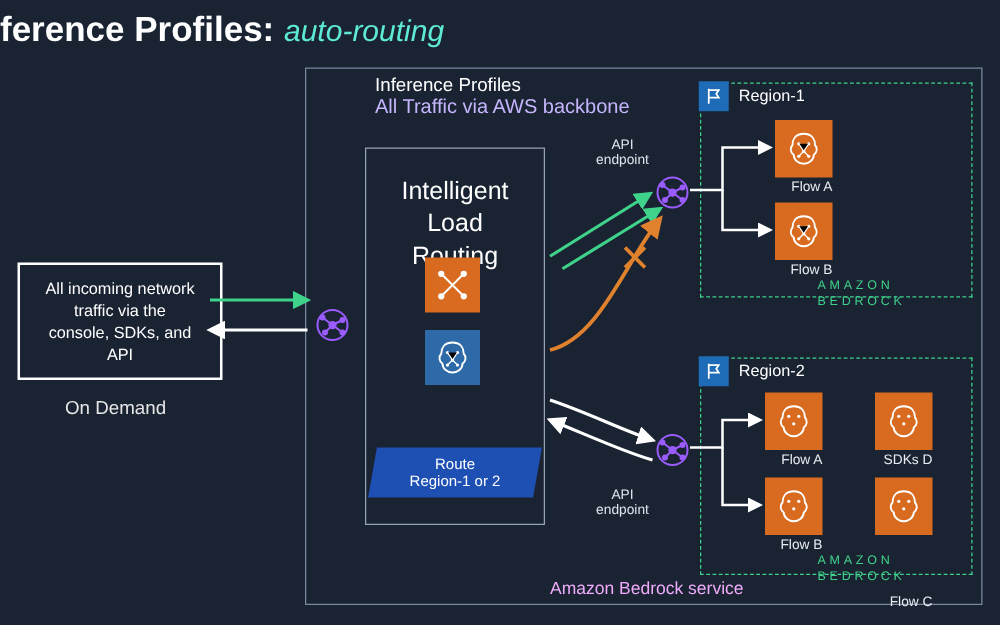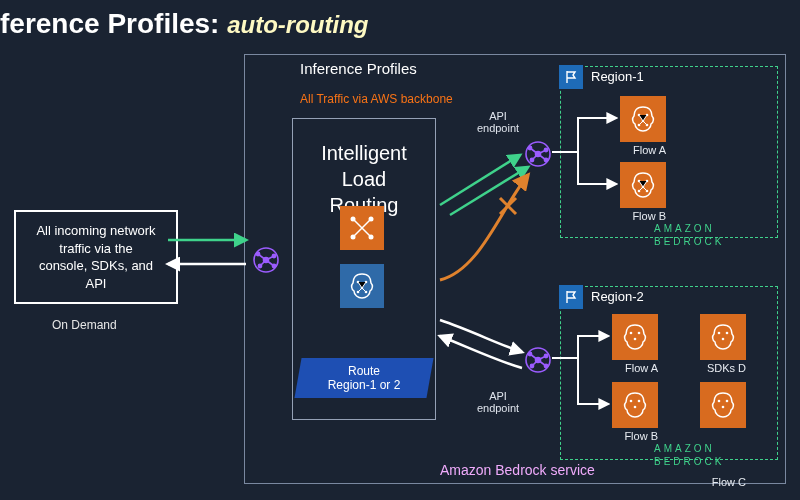--- a/index.html
+++ b/index.html
@@ -12,60 +12,60 @@
     overflow: hidden;
     position: relative;
   }
   .title {
     position: absolute;
     top: 8px; left: 0;
     font-size: 28px;
     font-weight: 600;
   }
   .title .sub {
-    color: #fef9c3;
+    color: #5eead4;
     font-style: italic;
-    font-weight: 700;
+    font-weight: 400;
     font-size: 24px;
   }
 
   .traffic-box {
     position: absolute;
     left: 14px; top: 210px;
     width: 164px;
     border: 2px solid #fff;
     padding: 10px 20px;
     font-size: 13px;
     text-align: center;
     line-height: 1.35;
   }
   .ondemand {
     position: absolute;
     left: 52px; top: 318px;
-    font-size: 12px;
+    font-size: 15px;
     color: #e6e6e6;
   }
 
   .service-box {
     position: absolute;
     left: 244px; top: 54px;
     width: 542px; height: 430px;
     border: 1px solid #7a88a0;
   }
   .service-title {
     position: absolute;
     left: 300px; top: 60px;
     font-size: 15px;
     font-weight: 500;
   }
   .service-sub {
     position: absolute;
-    left: 300px; top: 92px;
-    font-size: 12px;
-    color: #f97316;
+    left: 300px; top: 77px;
+    font-size: 16px;
+    color: #c4b5fd;
   }
   .service-label {
     position: absolute;
     left: 440px; top: 462px;
     font-size: 14px;
     color: #f0abfc;
   }
 
   .ilr-box {
     position: absolute;

